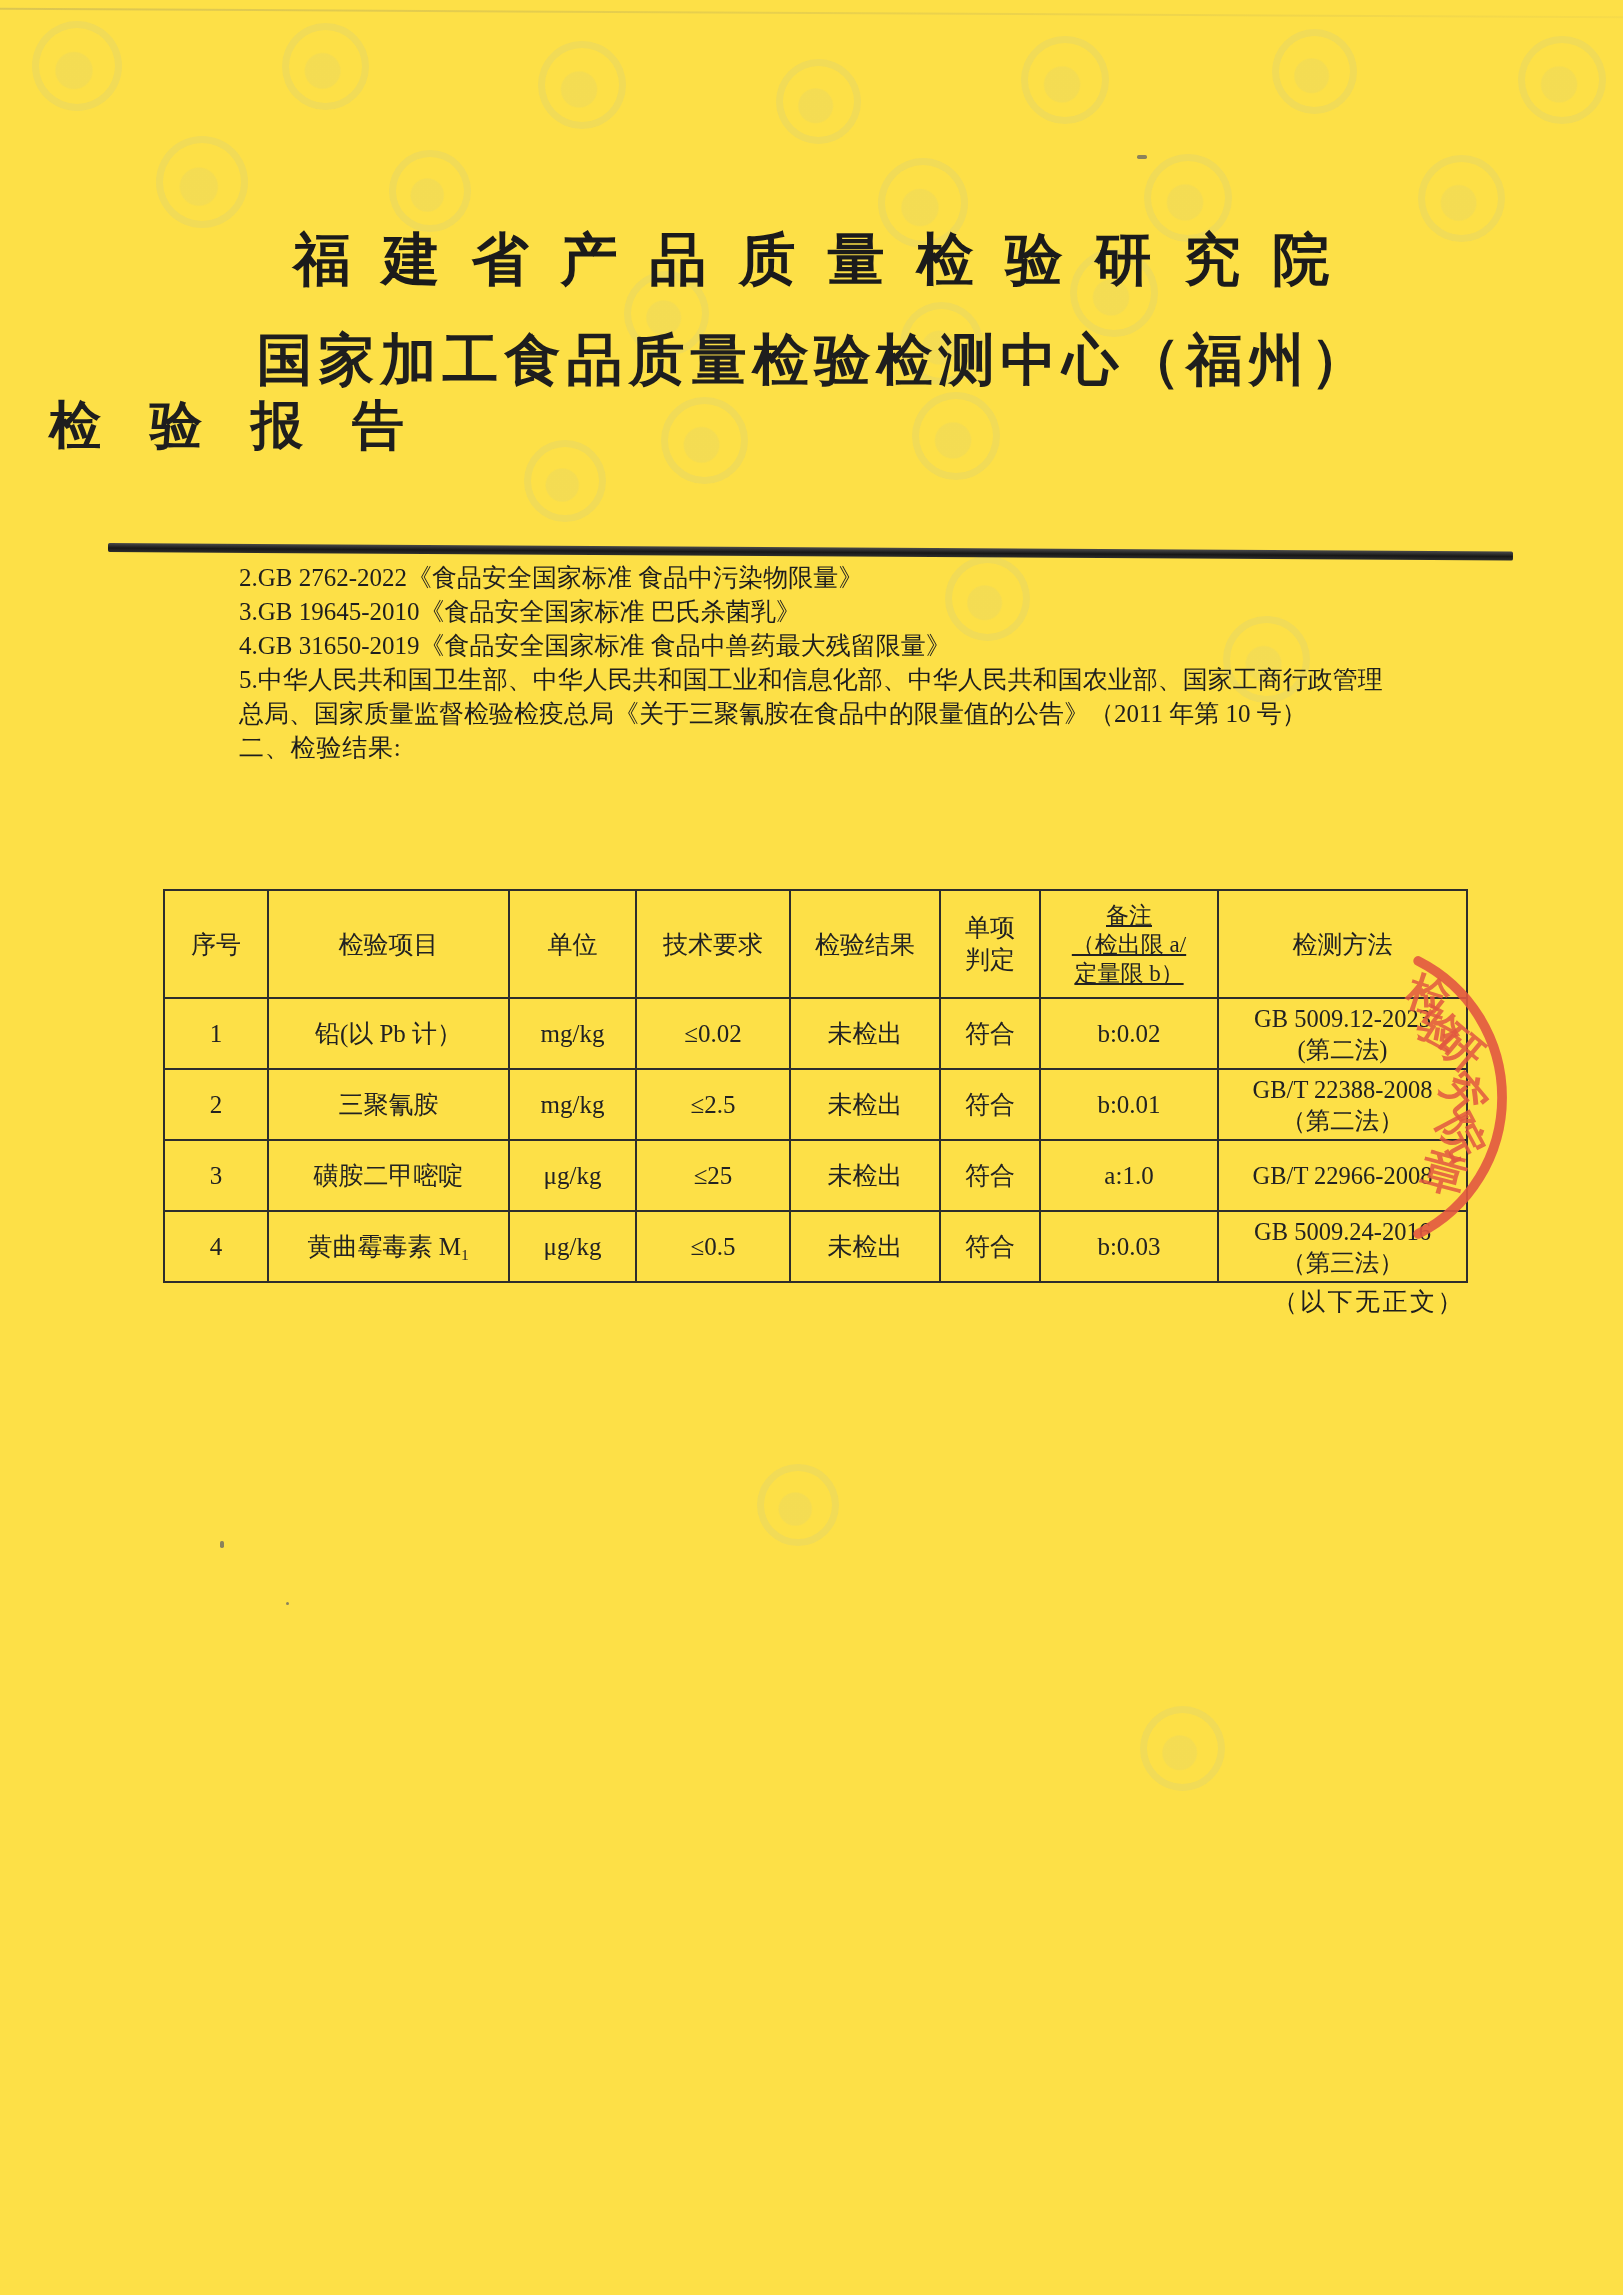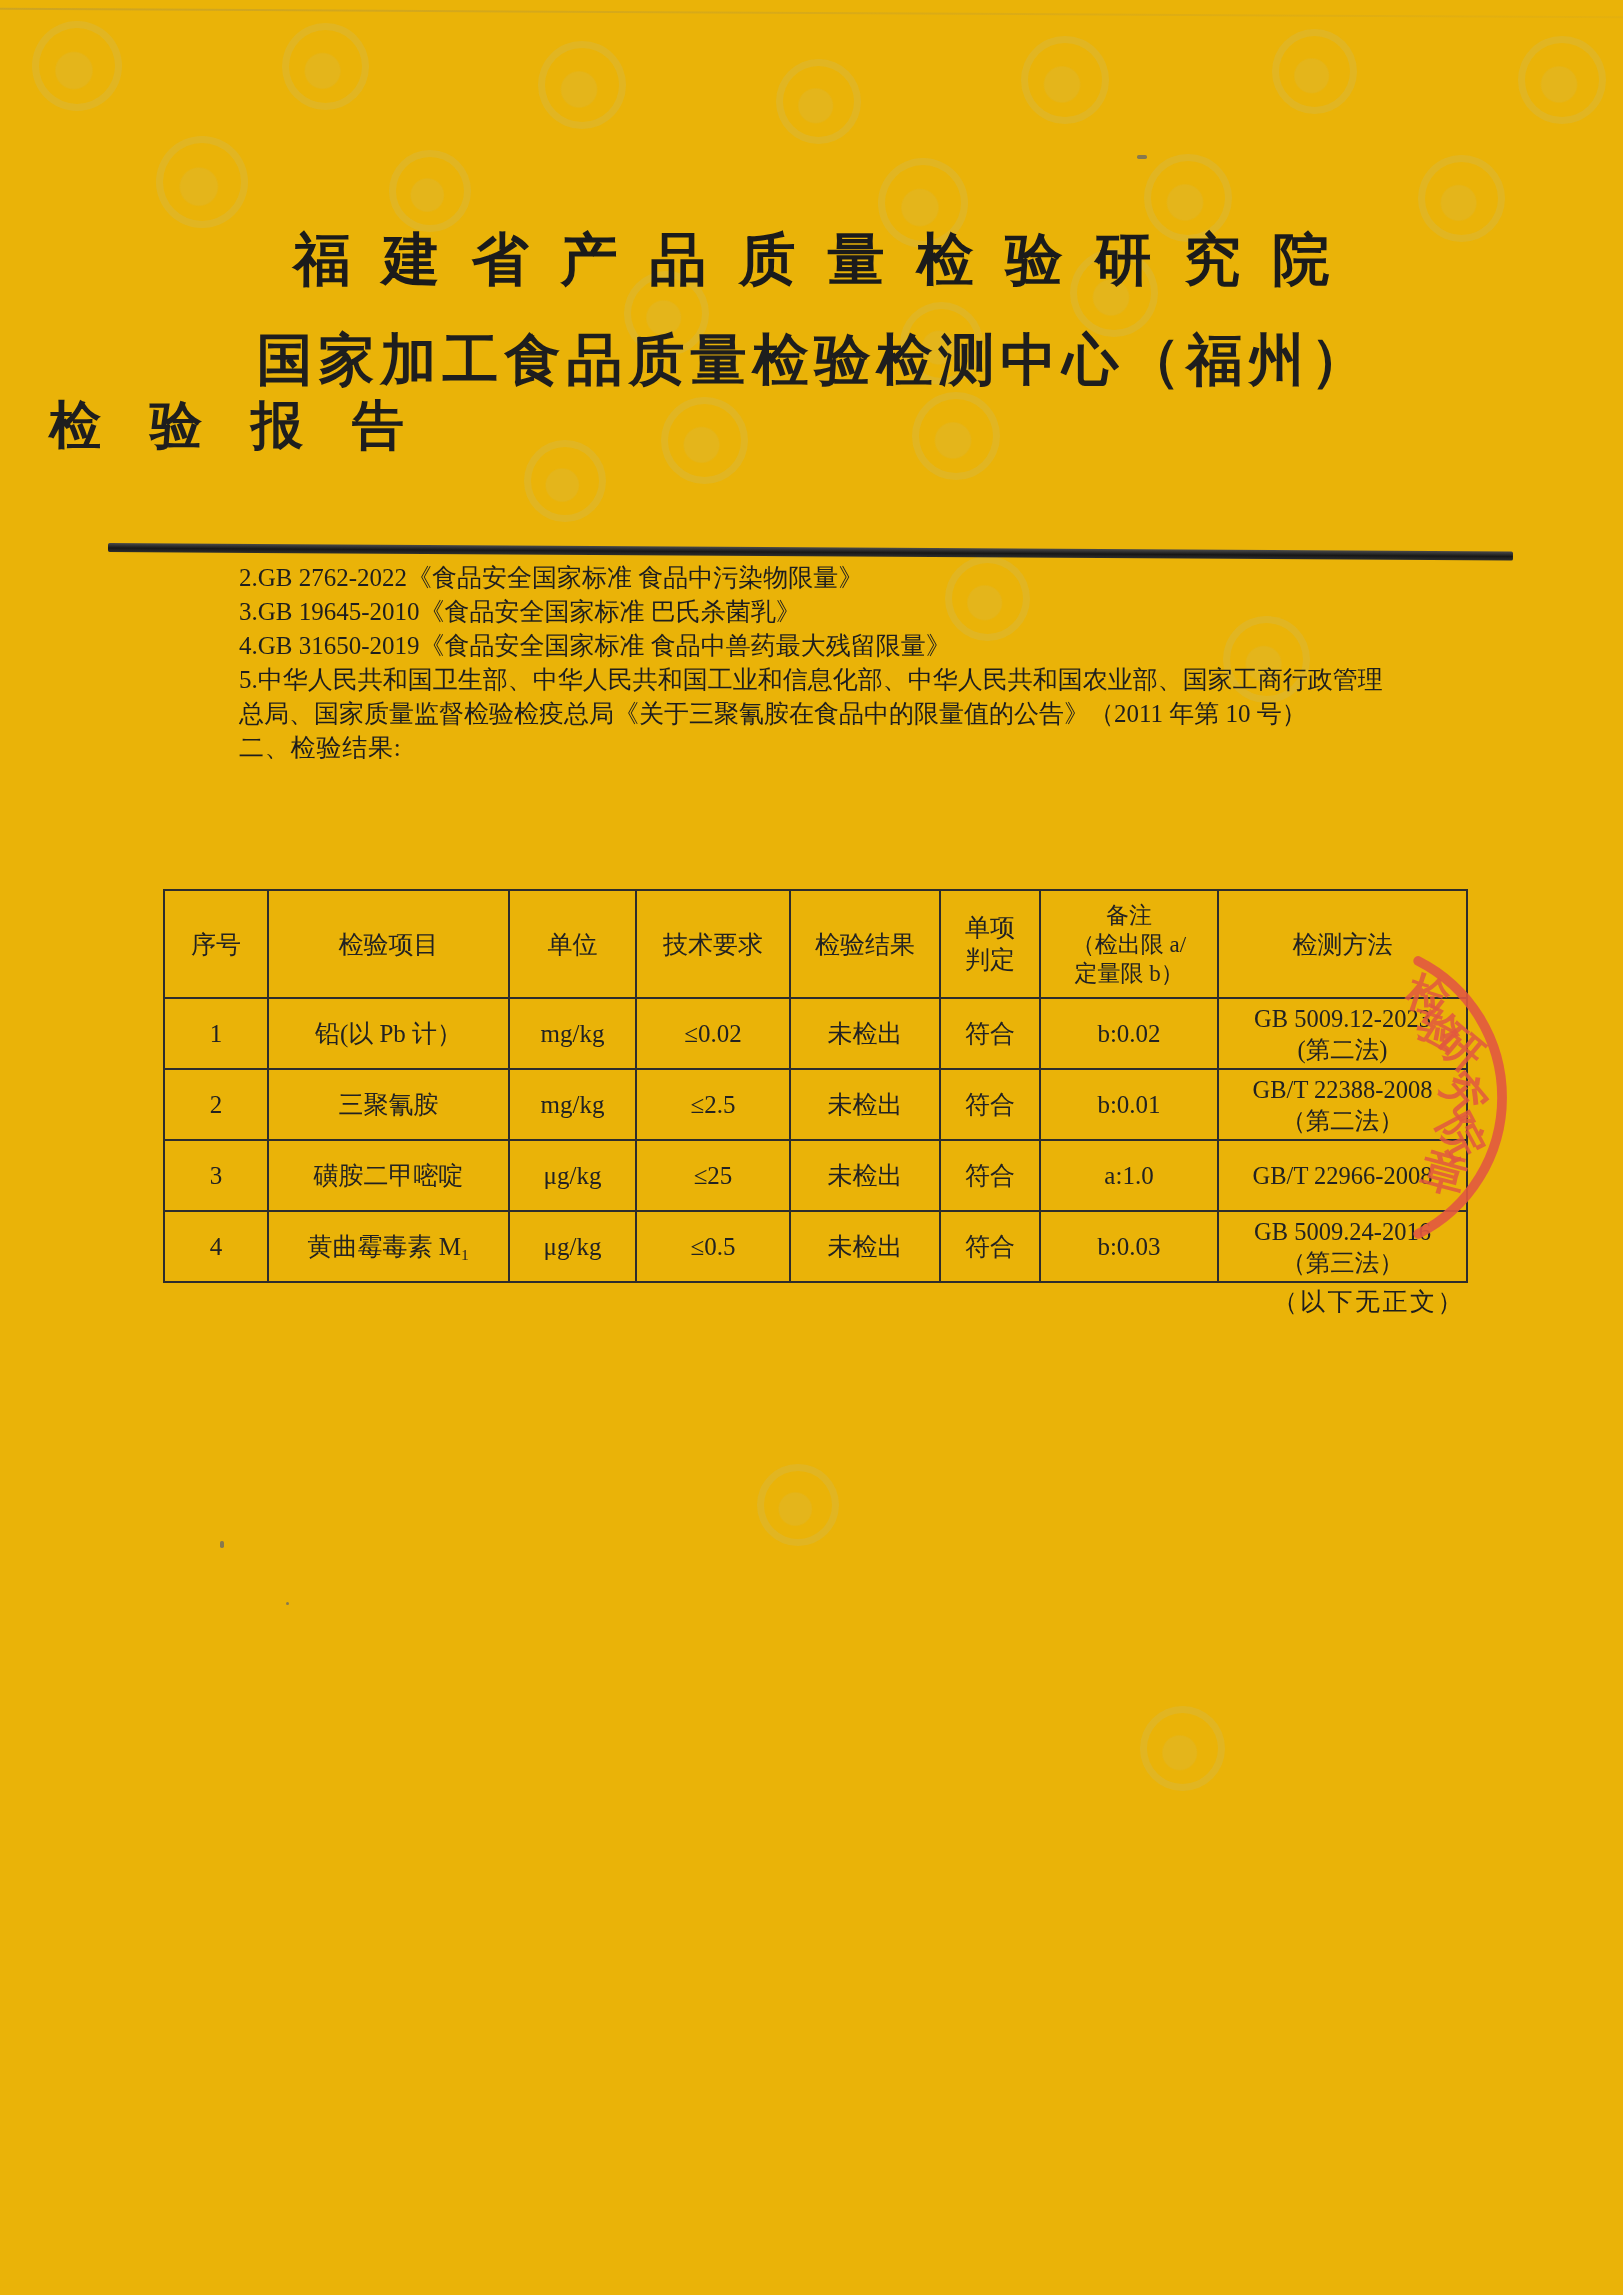--- a/index.html
+++ b/index.html
@@ -1,20 +1,20 @@
 <!DOCTYPE html>
 <html style="font-size:13.5px"><head>
 <meta charset="utf-8">
 <style>
   html,body{margin:0;padding:0;background:#e8e8e8;}
   .page{
     position:relative;
     width:1623px;height:2295px;
     margin:0 auto;
-    background:#eab308;
+    background:#fde047;
     overflow:hidden;
     font-family:"Liberation Serif","DejaVu Serif",serif;
     color:#1e1e1e;
   }
   
   .scan-edge{position:absolute;top:12px;left:0;width:100%;height:1.7px;background:linear-gradient(to right,rgba(120,120,110,.25),rgba(120,120,110,.05));transform:rotate(.3deg);}
   
   .wm{position:absolute;border-radius:50%;border:7.6px solid rgba(178,192,170,.30);opacity:.55;
       background:radial-gradient(circle at 46% 56%, rgba(178,192,170,.22) 0 30%, transparent 33%);}
   .speck{position:absolute;background:#6e6a60;border-radius:1.7px;opacity:.8;}
@@ -42,21 +42,21 @@
   .basis .hd{letter-spacing:0.8px;}
   .results-hd{margin-top:1.7px;}
 
   table.results{position:absolute;left:163px;top:889px;width:1302px;
     border-collapse:collapse;table-layout:fixed;font-size:25px;color:#222;}
   table.results th,table.results td{
     border:2.1px solid #2d2d2d;text-align:center;vertical-align:middle;
     padding:1.7px 3.4px;white-space:pre-line;font-weight:400;}
   table.results thead tr{height:108px;}
   table.results tbody tr{height:71px;}
-  th.remark-h{font-size:23px;line-height:29px;}
+  th.remark-h{font-size:23px;line-height:29px;text-decoration:underline;}
   th.judge-h{line-height:32px;}
   td.item-cell{text-align:left;padding-left:13.5px;}
   td.method-cell{font-size:24.5px;line-height:31px;}
 
   .footer-note{position:absolute;left:163px;top:1285px;width:1302px;
     text-align:right;font-size:25px;letter-spacing:2.5px;}
 
   .stamp{position:absolute;left:1218px;top:917px;width:321px;height:338px;pointer-events:none;}
   .stamp text{font-family:"Liberation Serif","DejaVu Serif",serif;font-weight:700;
     fill:#e25840;opacity:.85;}

